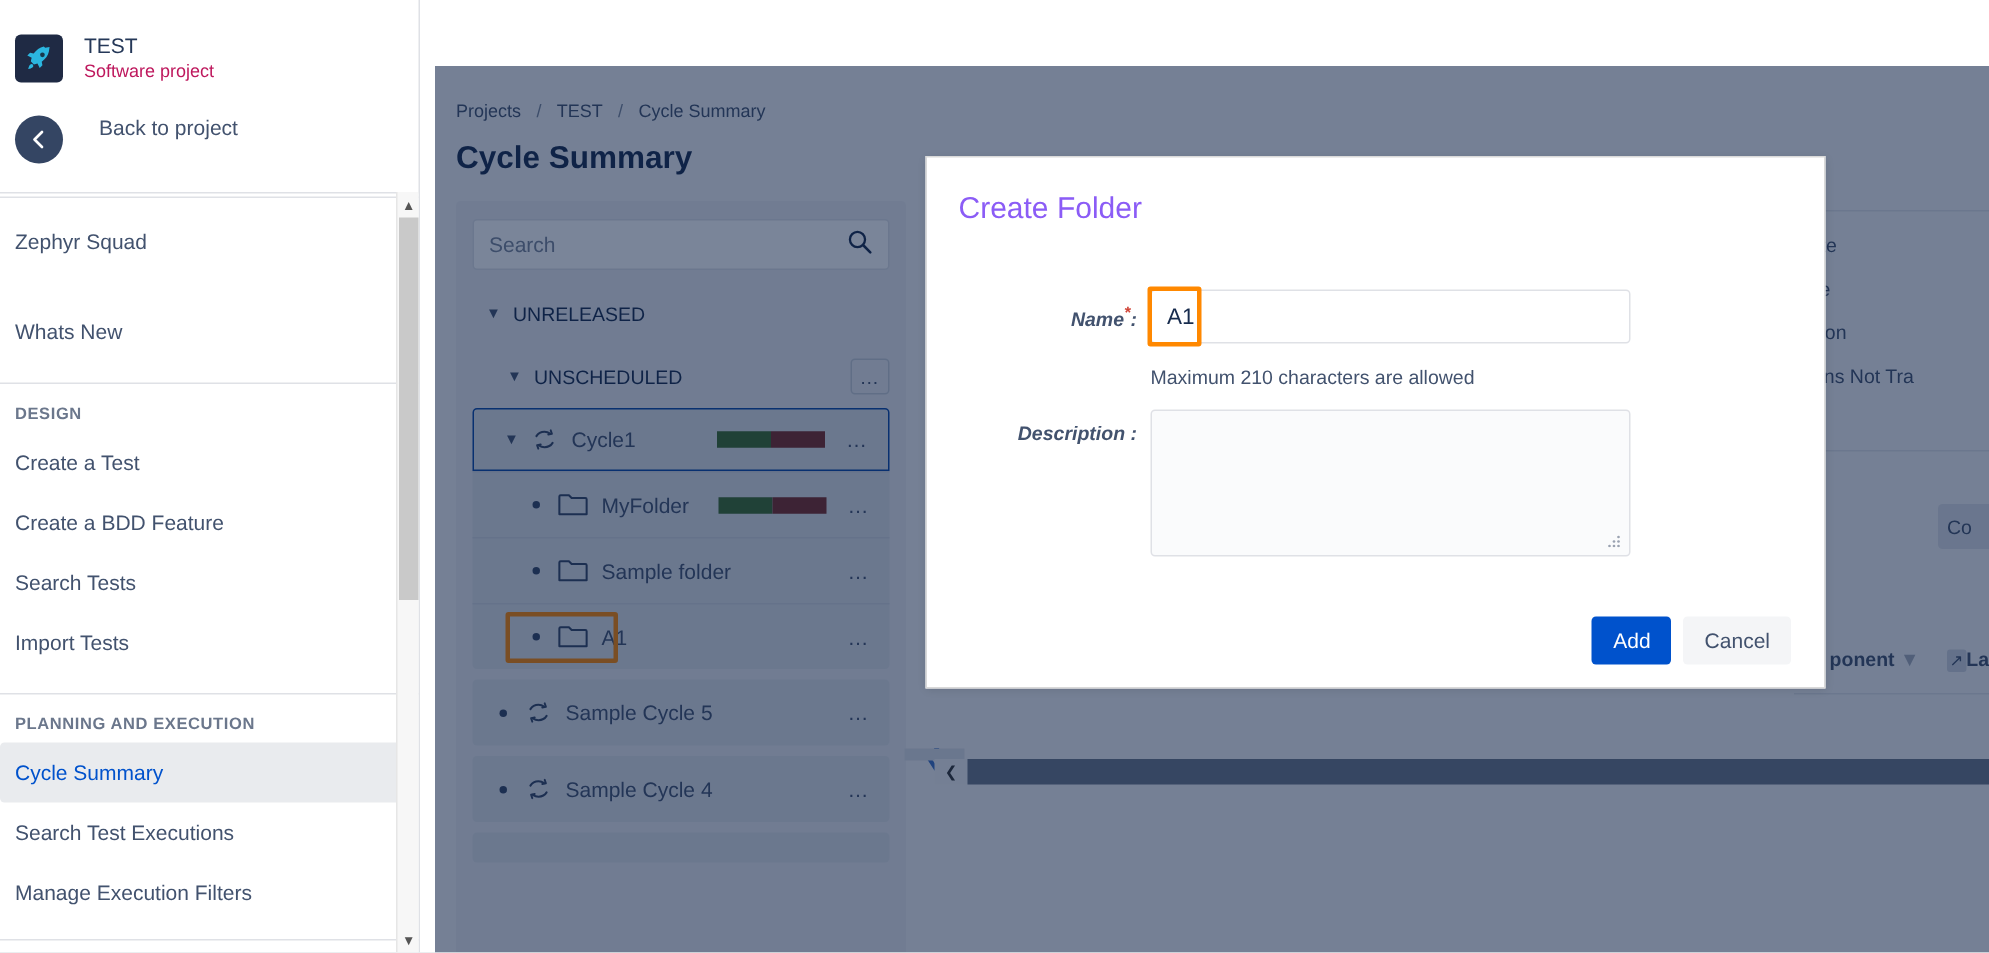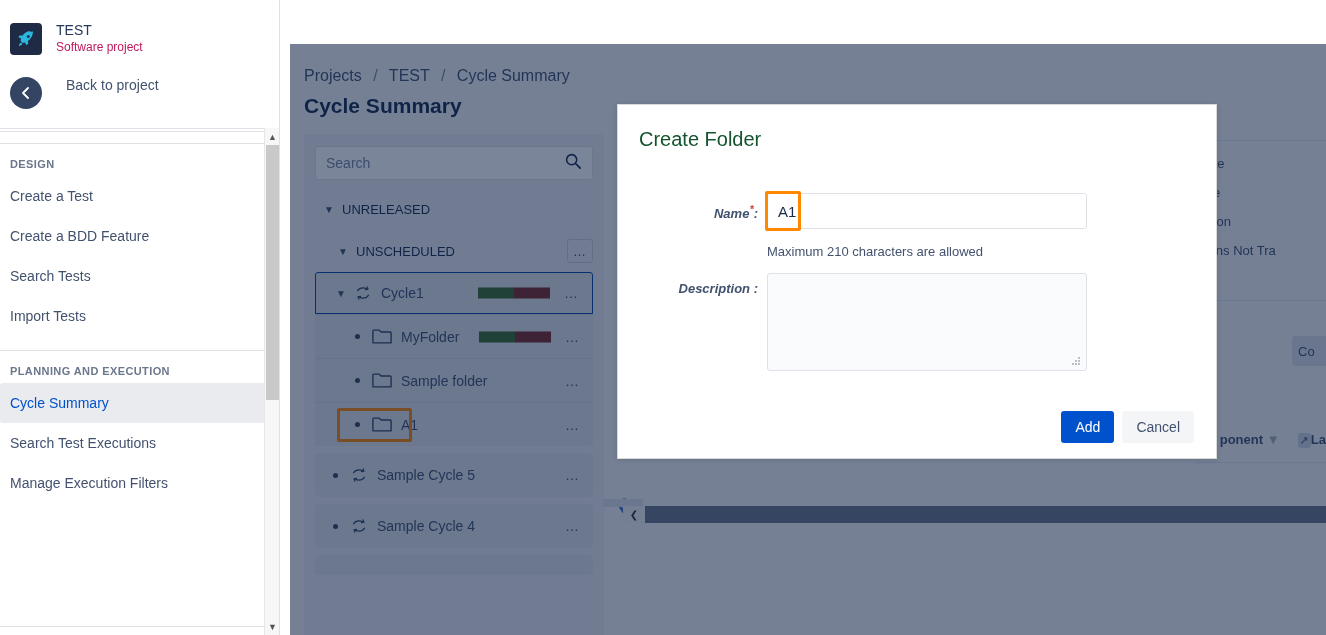--- a/index.html
+++ b/index.html
@@ -66,21 +66,21 @@
 
   
   .page {
     position: absolute; left: 280px; top: 0; right: 0; bottom: 0;
     background: #ffffff; overflow: hidden;
   }
   .page-inner {
     position: absolute; left: 10px; top: 44px; right: 0; bottom: 0;
     background: #f4f5f7;
   }
-  .breadcrumb { position: absolute; left: 14px; top: 23px; font-size: 16px; color: #42526e; }
+  .breadcrumb { position: absolute; left: 14px; top: 23px; font-size: 12px; color: #42526e; }
   .breadcrumb .sep { color: #7a869a; margin: 0 7px; }
   .page-title { position: absolute; left: 14px; top: 50px; font-size: 21px; font-weight: bold; color: #172b4d; }
 
   
   .tree-panel {
     position: absolute; left: 14px; top: 90px; width: 300px; bottom: 0;
     background: #ebecf0; border-radius: 3px 3px 0 0;
   }
   .search-box {
     margin: 12px 11px 0 11px; height: 34px; background: #fff;
@@ -172,21 +172,21 @@
     position: absolute; left: 290px; top: 44px; right: 0; bottom: 0;
     background: rgba(9, 30, 66, 0.54); z-index: 40;
   }
 
   
   .modal {
     position: absolute; left: 617px; top: 104px; width: 600px; height: 355px;
     background: #ffffff; border: 1px solid #d9d9d9; z-index: 60;
     box-shadow: 0 1px 6px rgba(0,0,0,.12);
   }
-  .modal-title { position:absolute; left: 21px; top: 23px; font-size: 20px; color: #14532d; }
+  .modal-title { position:absolute; left: 21px; top: 23px; font-size: 20px; color: #8b5cf6; }
   .form-row { position: absolute; display: flex; }
   .form-label { font-size: 13px; color: #42526e; font-weight: bold; text-align: right; font-style: italic; }
   .req { color: #d04437; font-size: 11px; vertical-align: super; }
   .txt-input {
     width: 320px; height: 36px; border: 1px solid #dfe1e6; border-radius: 3px;
     background: #fff; font-size: 15px; color: #172b4d; padding: 0 10px;
     font-family: "Liberation Sans", sans-serif; outline: none;
   }
   .help-text { font-size: 13px; color: #42526e; }
   .desc-area {
@@ -228,20 +228,29 @@
         <svg width="16" height="16" viewBox="0 0 16 16">
           <path d="M10 3L5 8l5 5" stroke="#fff" stroke-width="1.8" fill="none" stroke-linecap="round" stroke-linejoin="round"></path>
         </svg>
       </div>
       <span class="back-label">Back to project</span>
     </div>
 
     <div class="sb-sep"></div>
 
     <div class="sb-scroll-area">
+      <div style="padding-top:12px">
+        <div class="nav-item">
+          <span>Zephyr Squad</span>
+        </div>
+        <div style="height:20px"></div>
+        <div class="nav-item">
+          <span>Whats New</span>
+        </div>
+      </div>
 
       <div class="nav-divider" style="margin-top:14px"></div>
 
       <div class="nav-section">DESIGN</div>
       <div class="nav-item">
         <span>Create a Test</span>
       </div>
       <div class="nav-item">
         <span>Create a BDD Feature</span>
       </div>

